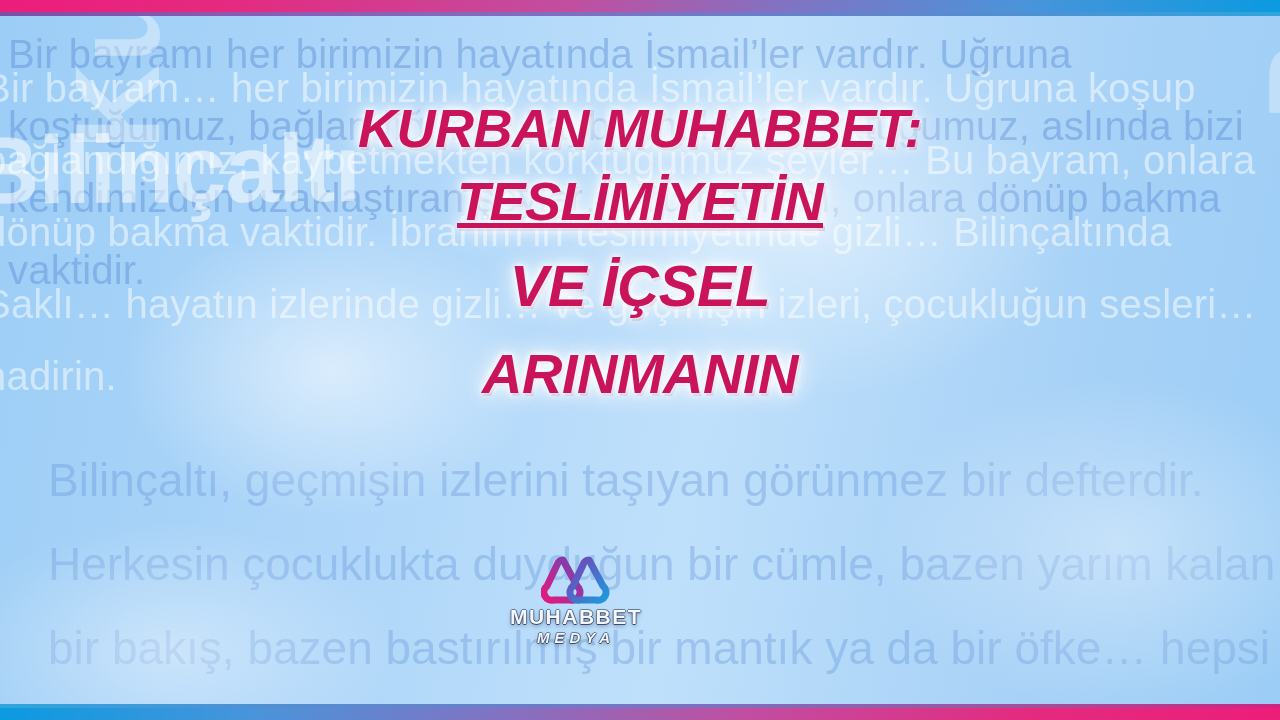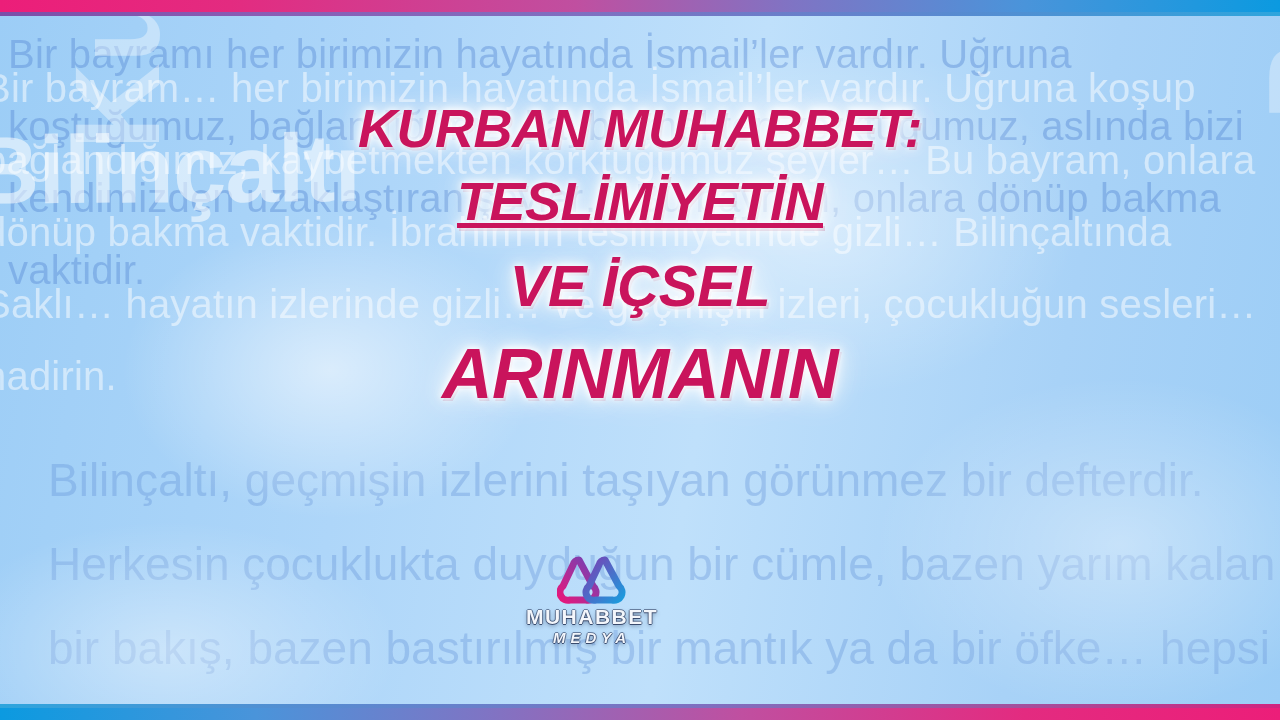--- a/index.html
+++ b/index.html
@@ -112,27 +112,27 @@
     text-shadow:
       0 0 6px #ffffff,
       0 0 12px #ffffff,
       0 0 22px rgba(255,255,255,0.95),
       0 0 34px rgba(255,255,255,0.7),
       2px 3px 0 rgba(150,10,70,0.25);
   }
   .hl-1{ font-size:54px; line-height:60px; }
   .hl-2{ font-size:54px; line-height:86px;text-decoration:underline; }
   .hl-3{ font-size:58px; line-height:84px; }
-  .hl-4{ font-size:70px; line-height:92px; }
+  .hl-4{ font-size:56px; line-height:92px; }
   .hl-5{ font-size:62px; line-height:80px; }
 
   
   #logo{
     position:absolute; z-index:30;
-    left:16px; top:556px; width:1152px;
+    left:0; top:556px; width:1152px;
     text-align:center;
   }
   #logo-mark{ display:block; margin:0 auto; }
   .logo-word{
     display:block;
     color:#f3f6fb;
     font-weight:700;
     text-shadow:
       0 1px 0 rgba(40,55,90,0.85),
       0 -1px 0 rgba(40,55,90,0.55),

